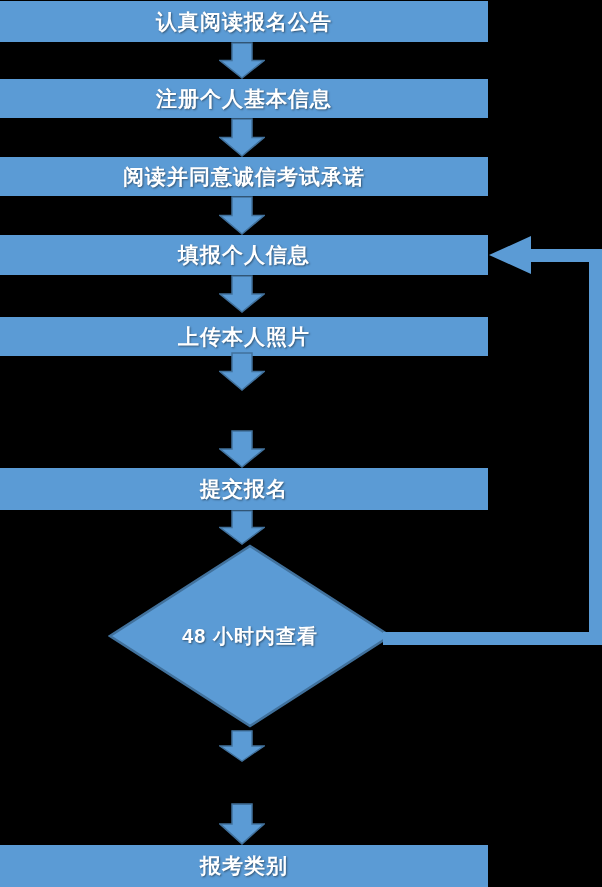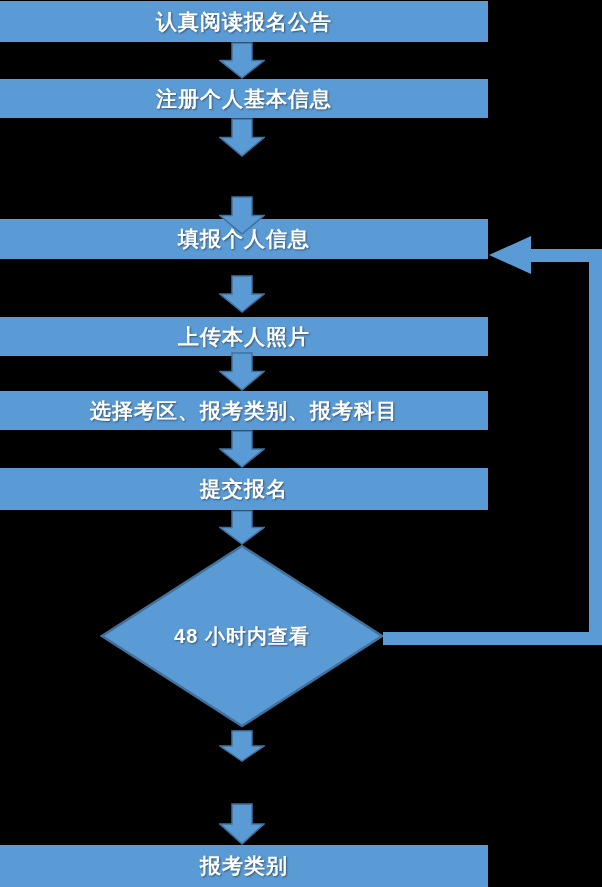--- a/index.html
+++ b/index.html
@@ -14,21 +14,21 @@
     position:absolute;left:0;width:488px;
     background:#5B9BD5;
     display:flex;align-items:center;justify-content:center;
   }
   .box-label{
     color:#FFFFFF;font-size:21px;font-weight:600;letter-spacing:1px;
     text-shadow:1px 1px 2px rgba(0,0,0,0.45);
     white-space:nowrap;
   }
   .arrow{position:absolute;left:219px;width:46px;display:block;}
-  .diamond-wrap{position:absolute;left:100px;top:544px;width:284px;height:184px;}
+  .diamond-wrap{position:absolute;left:108px;top:544px;width:284px;height:184px;}
   .diamond-svg{position:absolute;left:0;top:0;}
   .diamond-text{
     position:absolute;left:0;top:0;width:284px;height:184px;
     display:flex;flex-direction:column;align-items:center;justify-content:center;
     color:#FFFFFF;font-size:20px;font-weight:600;letter-spacing:1px;
     line-height:30px;text-align:center;
     text-shadow:1px 1px 2px rgba(0,0,0,0.45);
   }
   .conn{position:absolute;background:#5B9BD5;}
   .conn-shaft-top{left:530px;top:249px;width:72px;height:13px;}
@@ -45,28 +45,28 @@
 <body>
 
 <div class="canvas">
 
   <div class="box" style="top:1px;height:41px">
     <span class="box-label">认真阅读报名公告</span>
   </div>
   <div class="box" style="top:79px;height:39px">
     <span class="box-label">注册个人基本信息</span>
   </div>
-  <div class="box" style="top:219px;height:40px">
+  <div class="box" style="top:157px;height:39px">
+    <span class="box-label">阅读并同意诚信考试承诺</span>
+  </div>
+  <div class="box" style="top:235px;height:40px">
     <span class="box-label">填报个人信息</span>
   </div>
   <div class="box" style="top:317px;height:39px">
     <span class="box-label">上传本人照片</span>
-  </div>
-  <div class="box" style="top:391px;height:39px">
-    <span class="box-label">选择考区、报考类别、报考科目</span>
   </div>
   <div class="box" style="top:468px;height:42px">
     <span class="box-label">提交报名</span>
   </div>
   <div class="box" style="top:845px;height:42px">
     <span class="box-label">报考类别</span>
   </div>
 
   <svg class="arrow" style="top:42px;height:37px" viewBox="0 0 46 38" preserveAspectRatio="none">
       <polygon points="13,1 33,1 33,19 45,19 23,37 1,19 13,19" fill="#5B9BD5" stroke="#41719C" stroke-width="1.5"></polygon>

